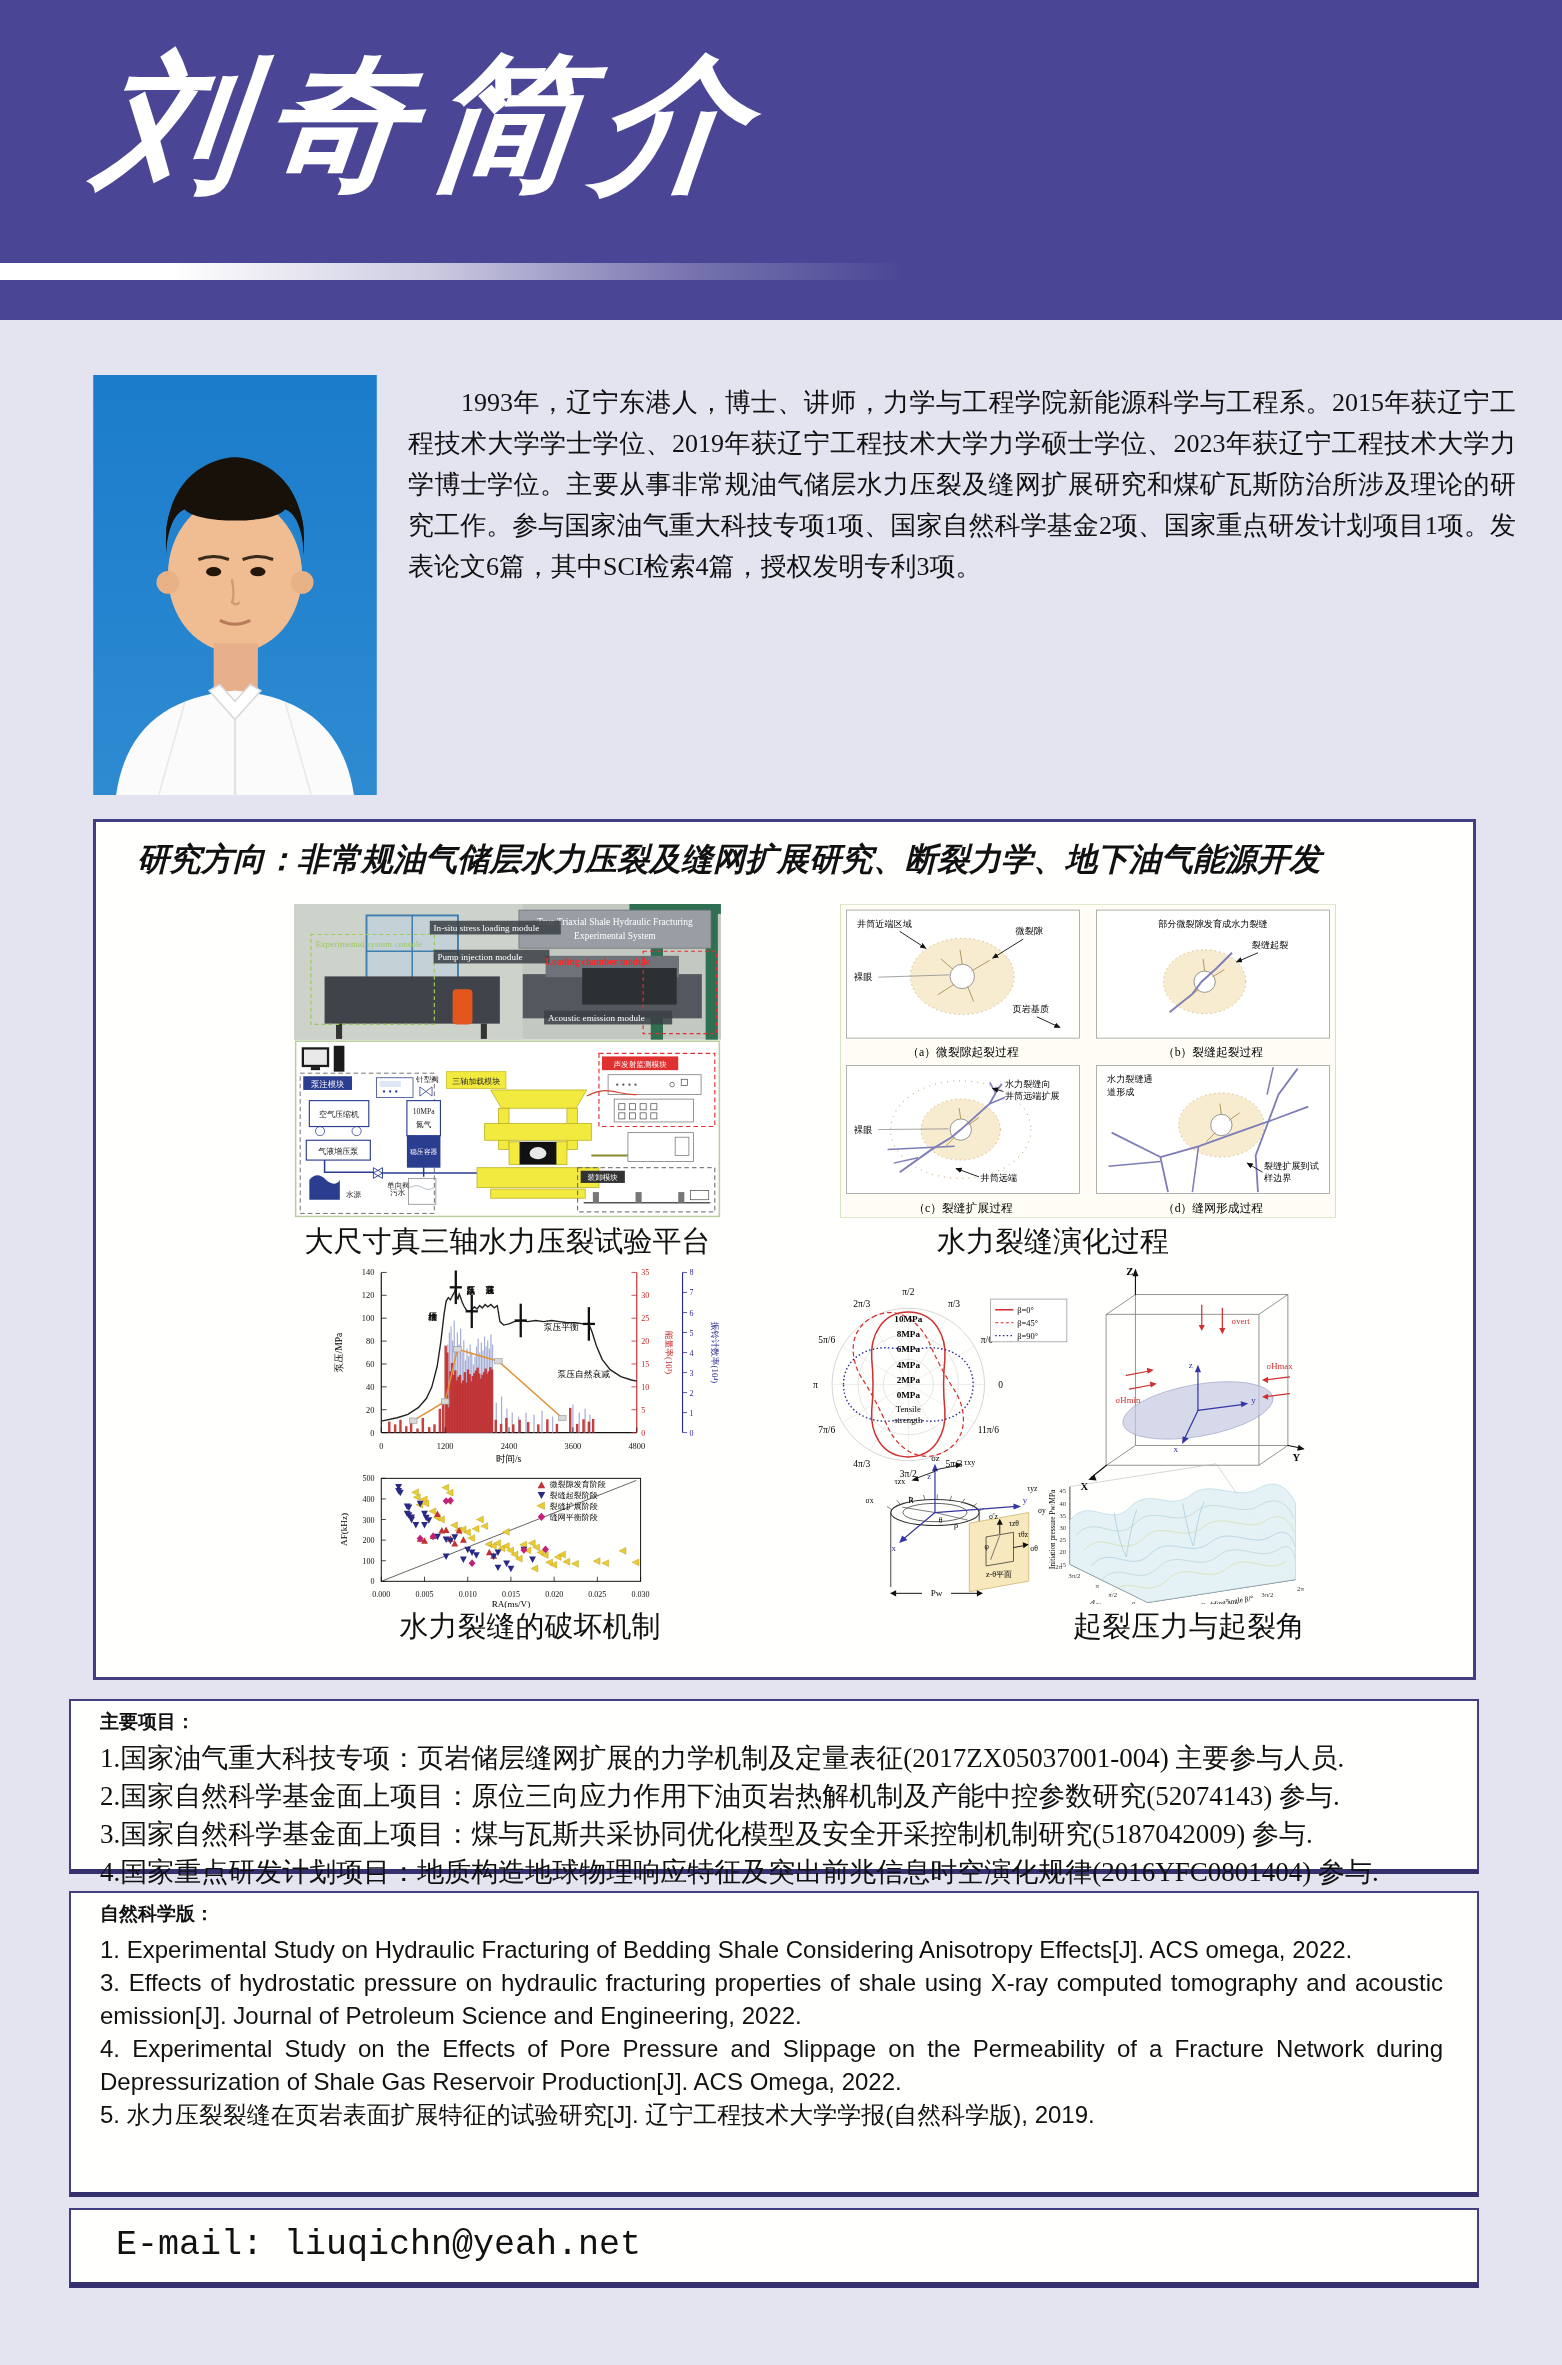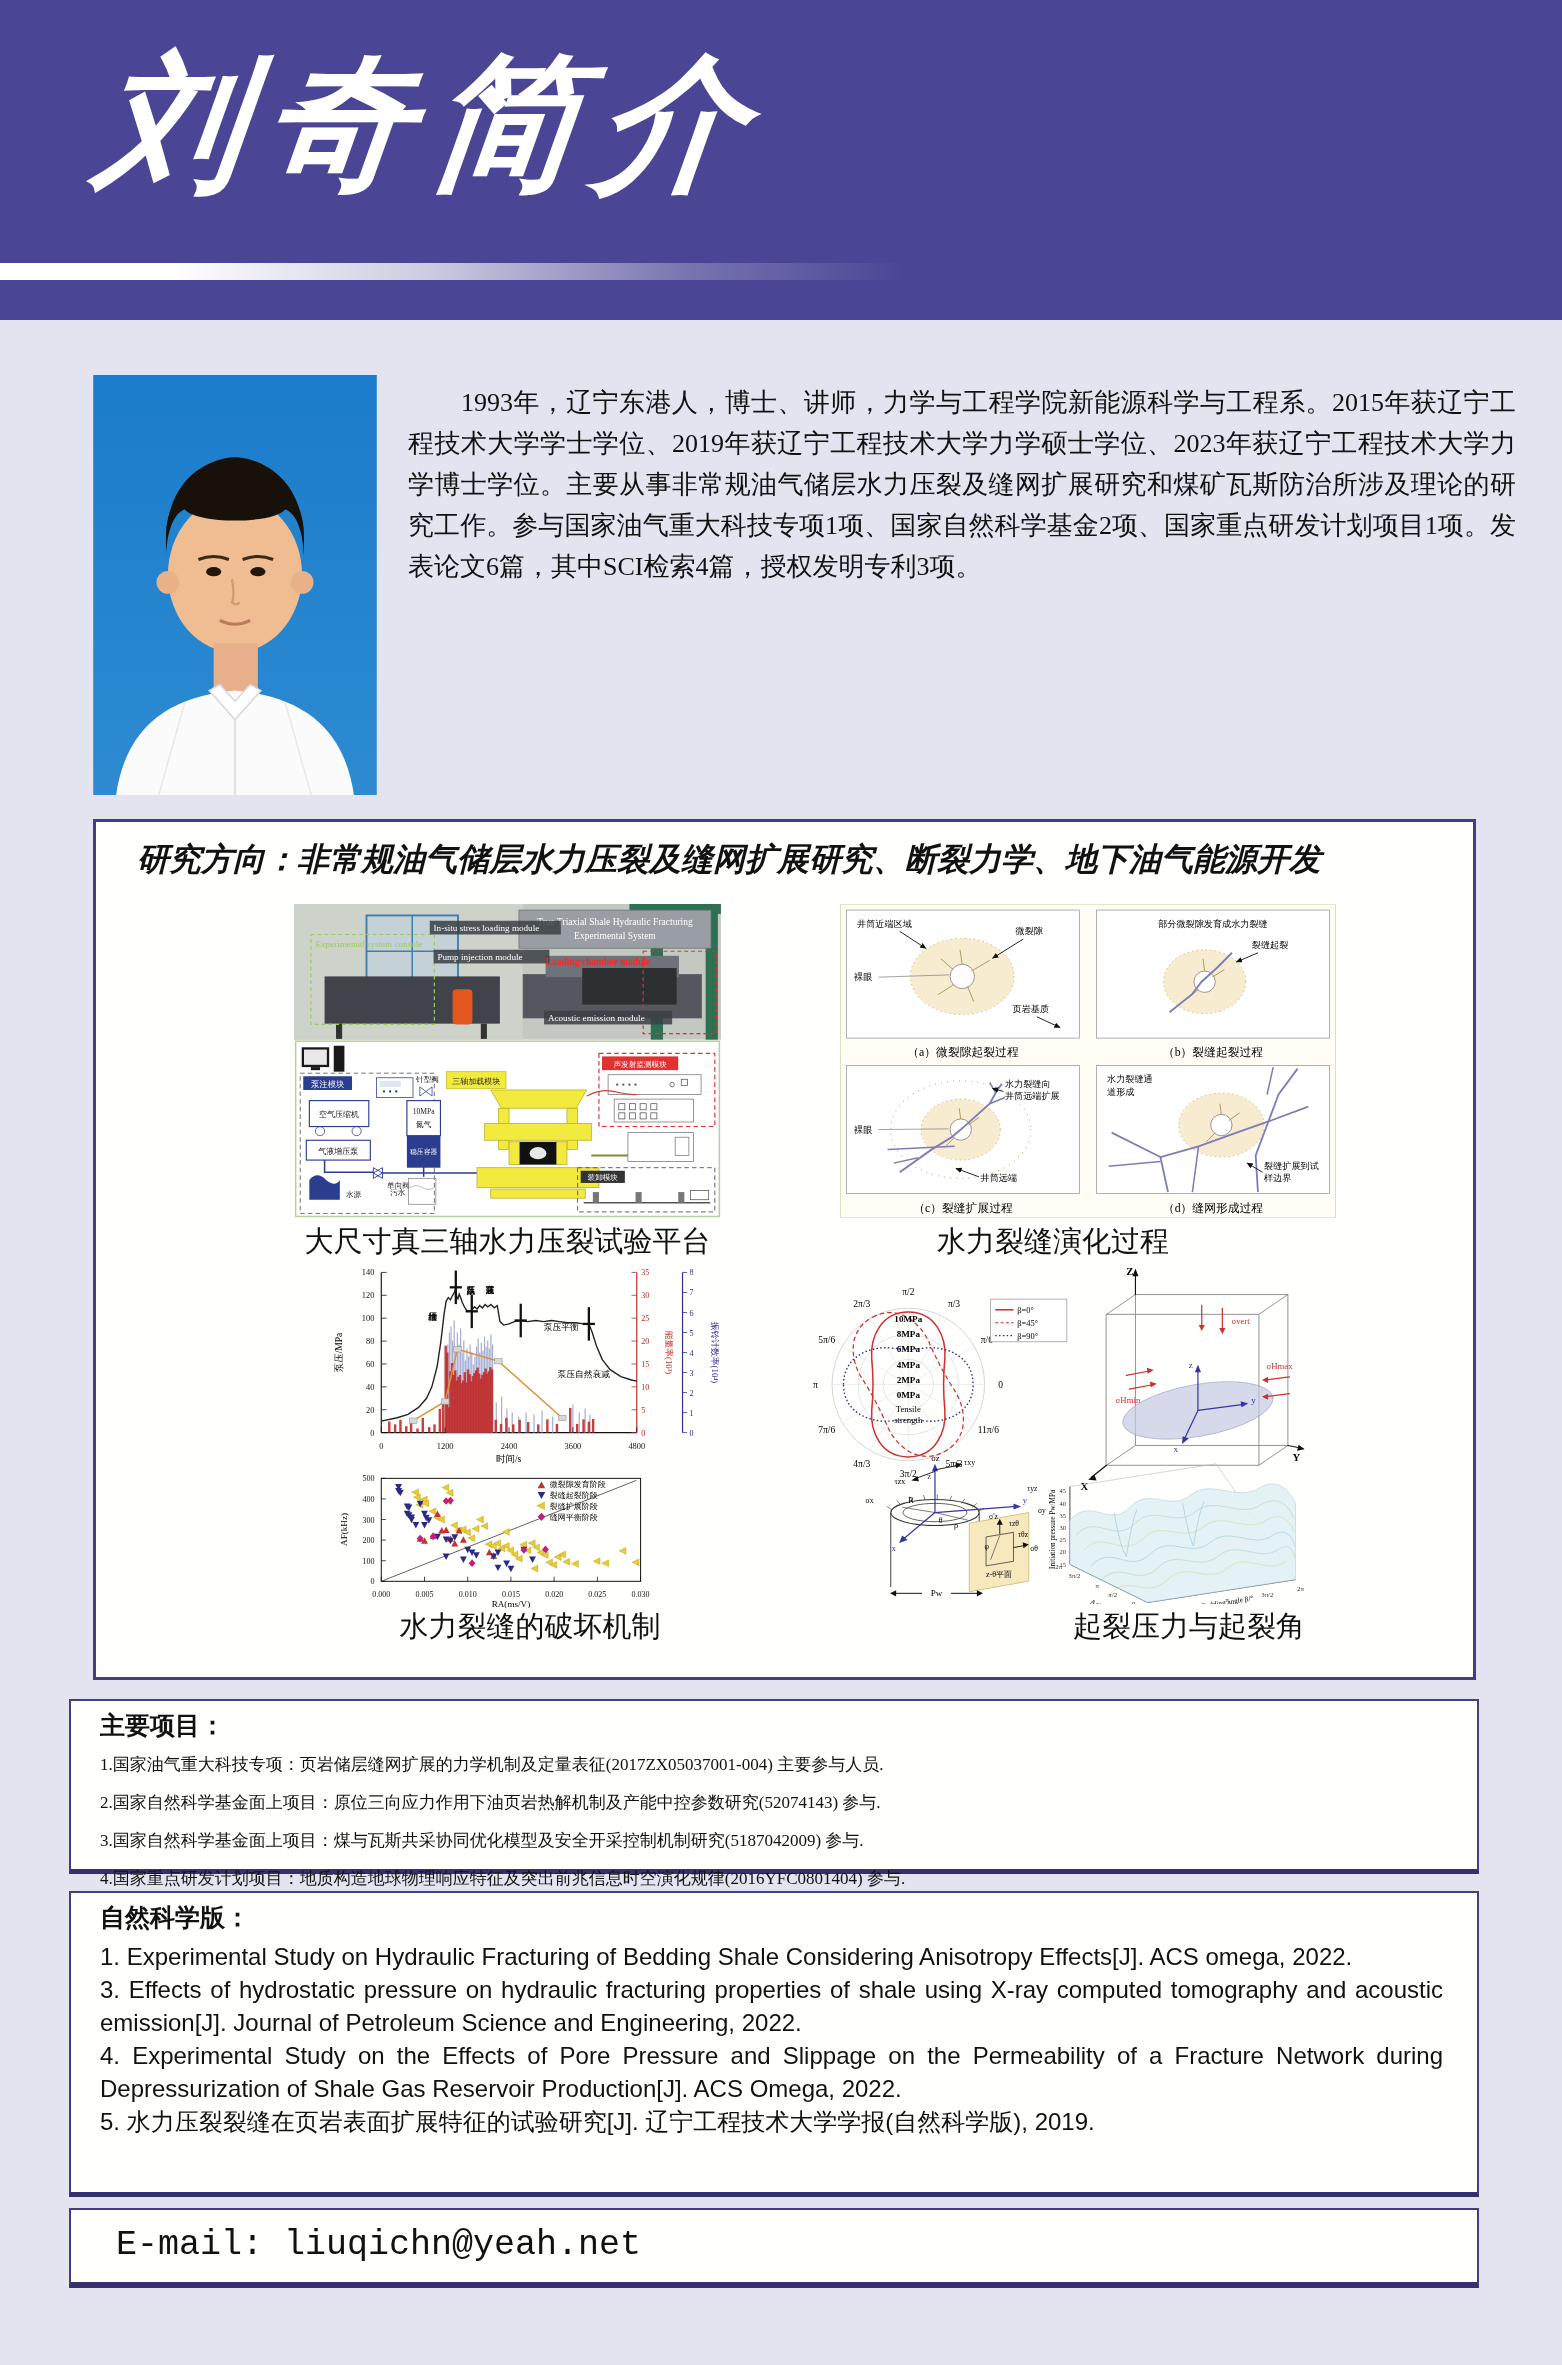--- a/index.html
+++ b/index.html
@@ -22,22 +22,22 @@
   #research-box{left:93px;top:819px;width:1377px;height:855px;border-width:3.1px;}
   #projects-box{left:69px;top:1699px;width:1406px;height:168px;border-bottom:5.3px solid #35316e;}
   #works-box{left:69px;top:1891px;width:1406px;height:299px;border-bottom:5.3px solid #35316e;}
   #email-box{left:69px;top:2208px;width:1406px;height:72px;border-bottom:6.1px solid #35316e;}
   #research-heading{left:137px;top:838px;width:1313px;font-size:32px;font-weight:bold;font-style:italic;}
   .figcap{position:absolute;text-align:center;font-size:29px;}
   #cap1{left:294px;top:1222px;width:427px;}
   #cap2{left:805px;top:1222px;width:496px;}
   #cap3{left:324px;top:1607px;width:412px;}
   #cap4{left:786px;top:1607px;width:519px;text-align:right;}
-  .sec-head{font-size:25px;font-weight:bold;margin:7.6px 0 6.1px 29px;}
-  .plist{margin:4px 34px 0 29px;font-size:17px;line-height:34px;}
+  .sec-head{font-size:19px;font-weight:bold;margin:7.6px 0 6.1px 29px;}
+  .plist{margin:4px 34px 0 29px;font-size:27px;line-height:34px;}
   .wlist{margin:0 34px 0 29px;font-size:24px;line-height:33px;text-align:justify;
          font-family:Liberation Sans, sans-serif;}
   #email-text{left:116px;top:2225px;font-size:35px;
               font-family:"Liberation Mono","DejaVu Sans Mono",monospace;}
   svg{display:block;}
   svg text{font-family:"Liberation Serif","DejaVu Serif",serif;}
   .vtxt{writing-mode:vertical-rl;text-orientation:upright;}
 </style>
 </head>
 <body>

